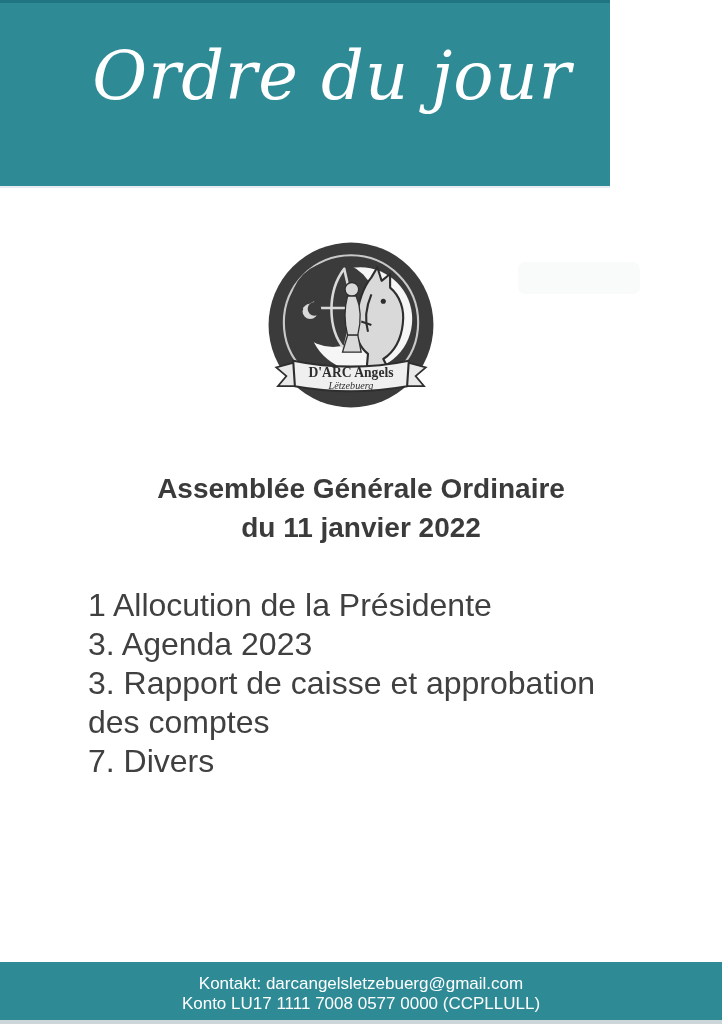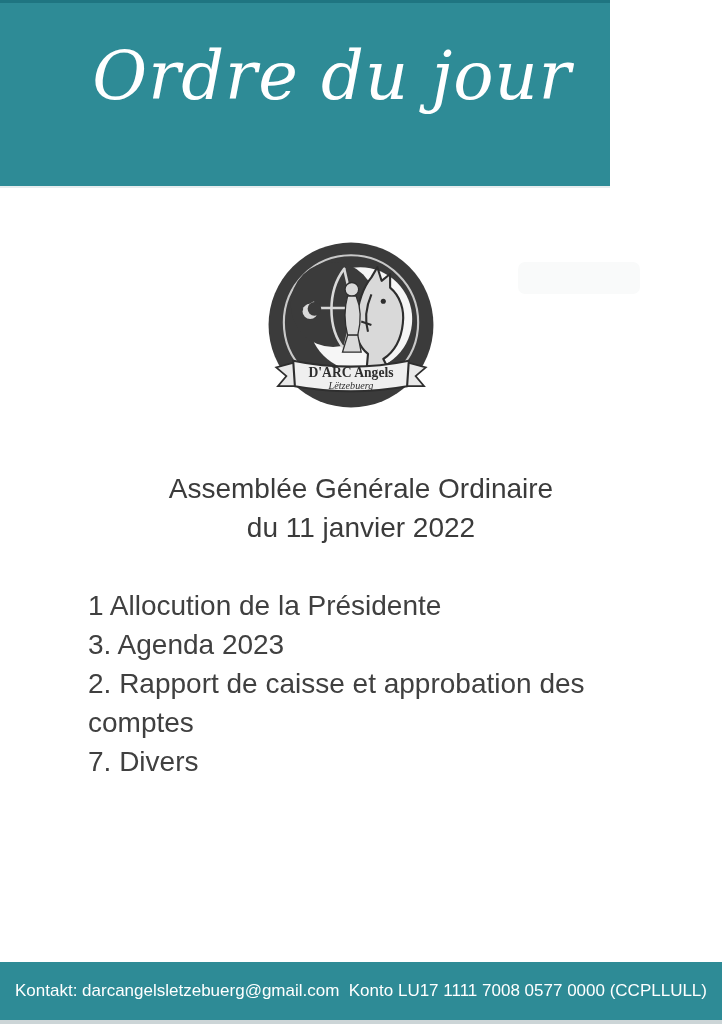--- a/index.html
+++ b/index.html
@@ -31,37 +31,37 @@
   
   .watermark {
     position:absolute; top:262px; left:518px; width:122px; height:32px;
     background:rgba(90,100,105,0.035); border-radius:7px;
   }
 
   
   .meeting-title {
     position:absolute; top:469px; left:0; width:722px;
     text-align:center; color:#3b3b3b;
-    font-size:28px; font-weight:normal; line-height:39px;
+    font-size:28px; font-weight:bold; line-height:39px;
   }
 
   
   .agenda {
     position:absolute; top:586px; left:88px; width:566px;
-    color:#404040; font-size:28px; line-height:39px;
+    color:#404040; font-size:32px; line-height:39px;
   }
   .agenda .agenda-item { margin:0; }
 
   
   .footer {
     position:absolute; left:0; bottom:4px; width:722px; height:58px;
     background:#2e8b96;
     display:flex; align-items:center; justify-content:space-between;
-    box-sizing:border-box; padding:0 15px;
-    color:#ffffff; font-size:17px;
+    box-sizing:border-box; padding:12px 15px;
+    color:#ffffff; font-size:17px;flex-direction:column;
   }
   .page-edge {
     position:absolute; left:0; bottom:0; width:722px; height:4px;
     background:#ccd5d7;
   }
 </style>
 </head>
 <body>
 
 <div class="page">
@@ -122,21 +122,21 @@
   <div class="watermark"></div>
 
   <div class="meeting-title">
     <div>Assemblée Générale Ordinaire</div>
     <div>du 11 janvier 2022</div>
   </div>
 
   <div class="agenda">
       <div class="agenda-item">1 Allocution de la Présidente</div>
       <div class="agenda-item">3. Agenda 2023</div>
-      <div class="agenda-item">2. Rapport de caisse et approbation des comptes</div>
+      <div class="agenda-item">3. Rapport de caisse et approbation des comptes</div>
       <div class="agenda-item">7. Divers</div>
     </div>
 
   <div class="footer">
     <span>Kontakt: darcangelsletzebuerg@gmail.com</span>
     <span>Konto LU17 1111 7008 0577 0000 (CCPLLULL)</span>
   </div>
   <div class="page-edge"></div>
 
 </div>

